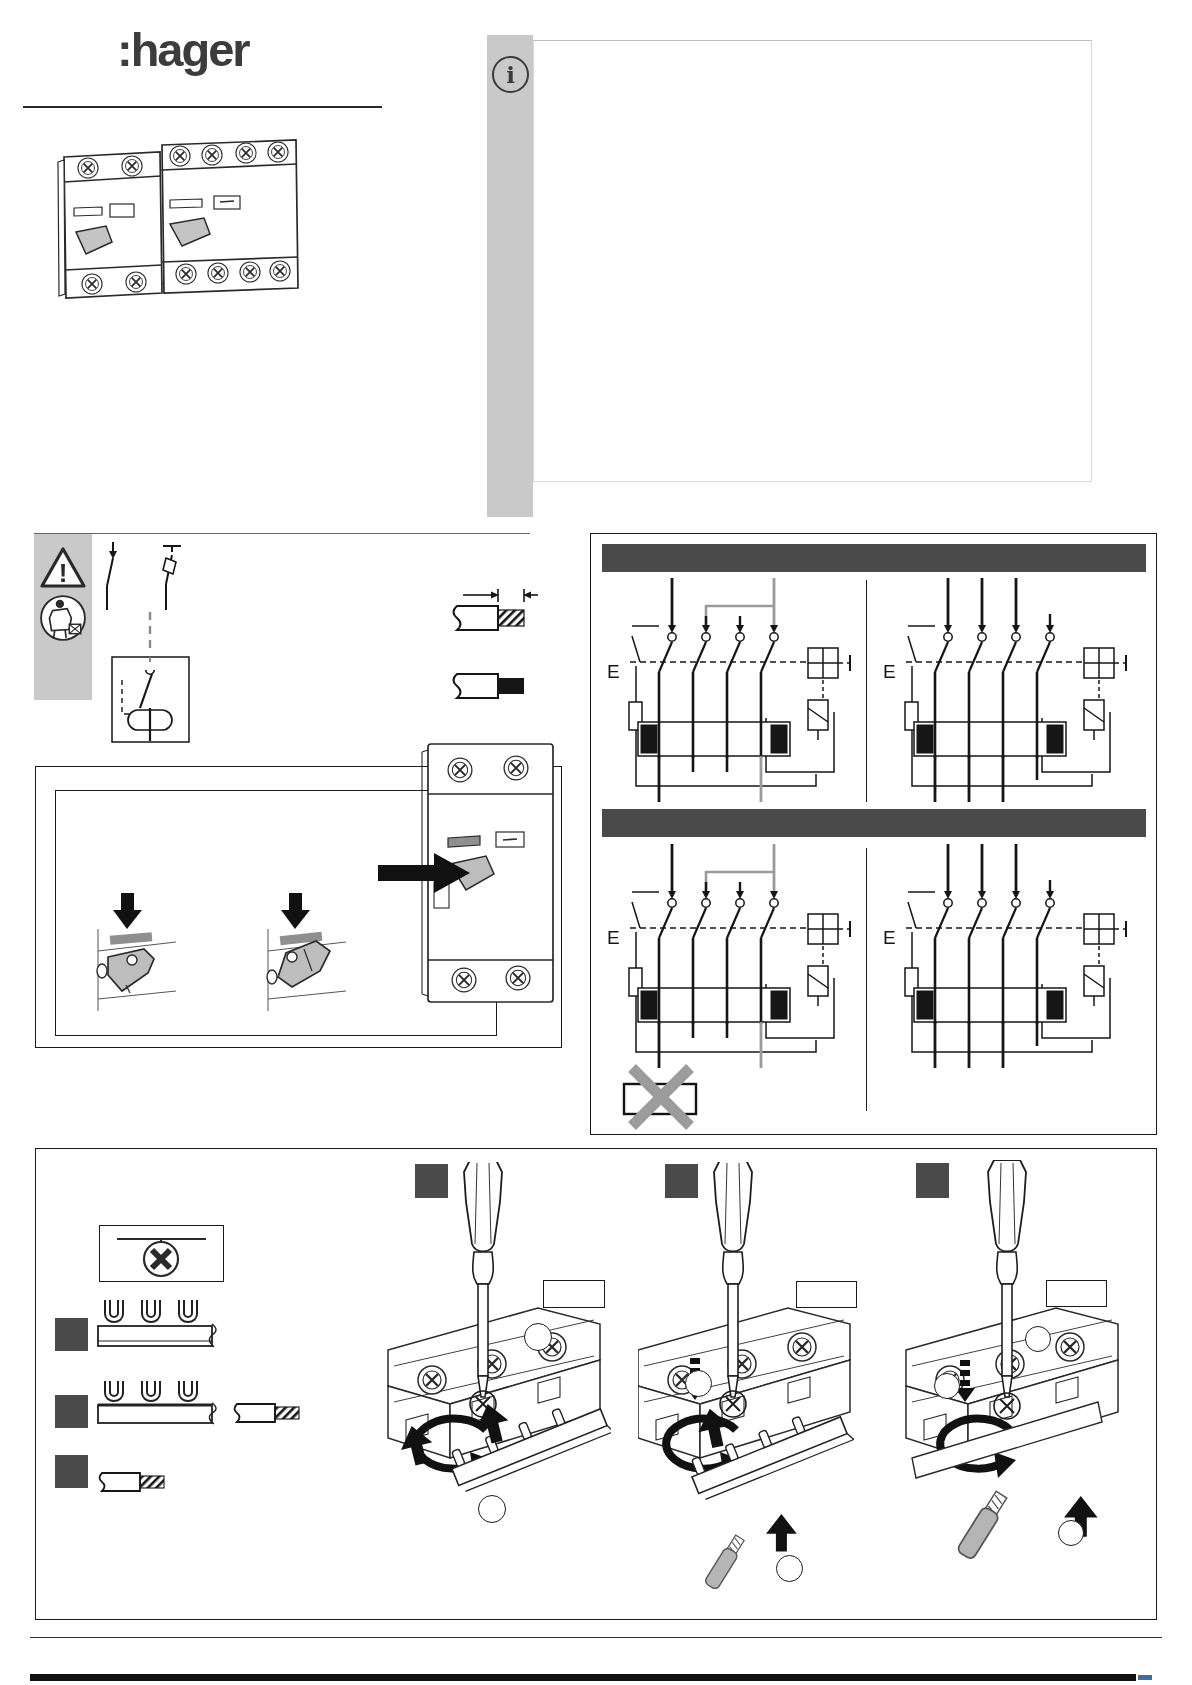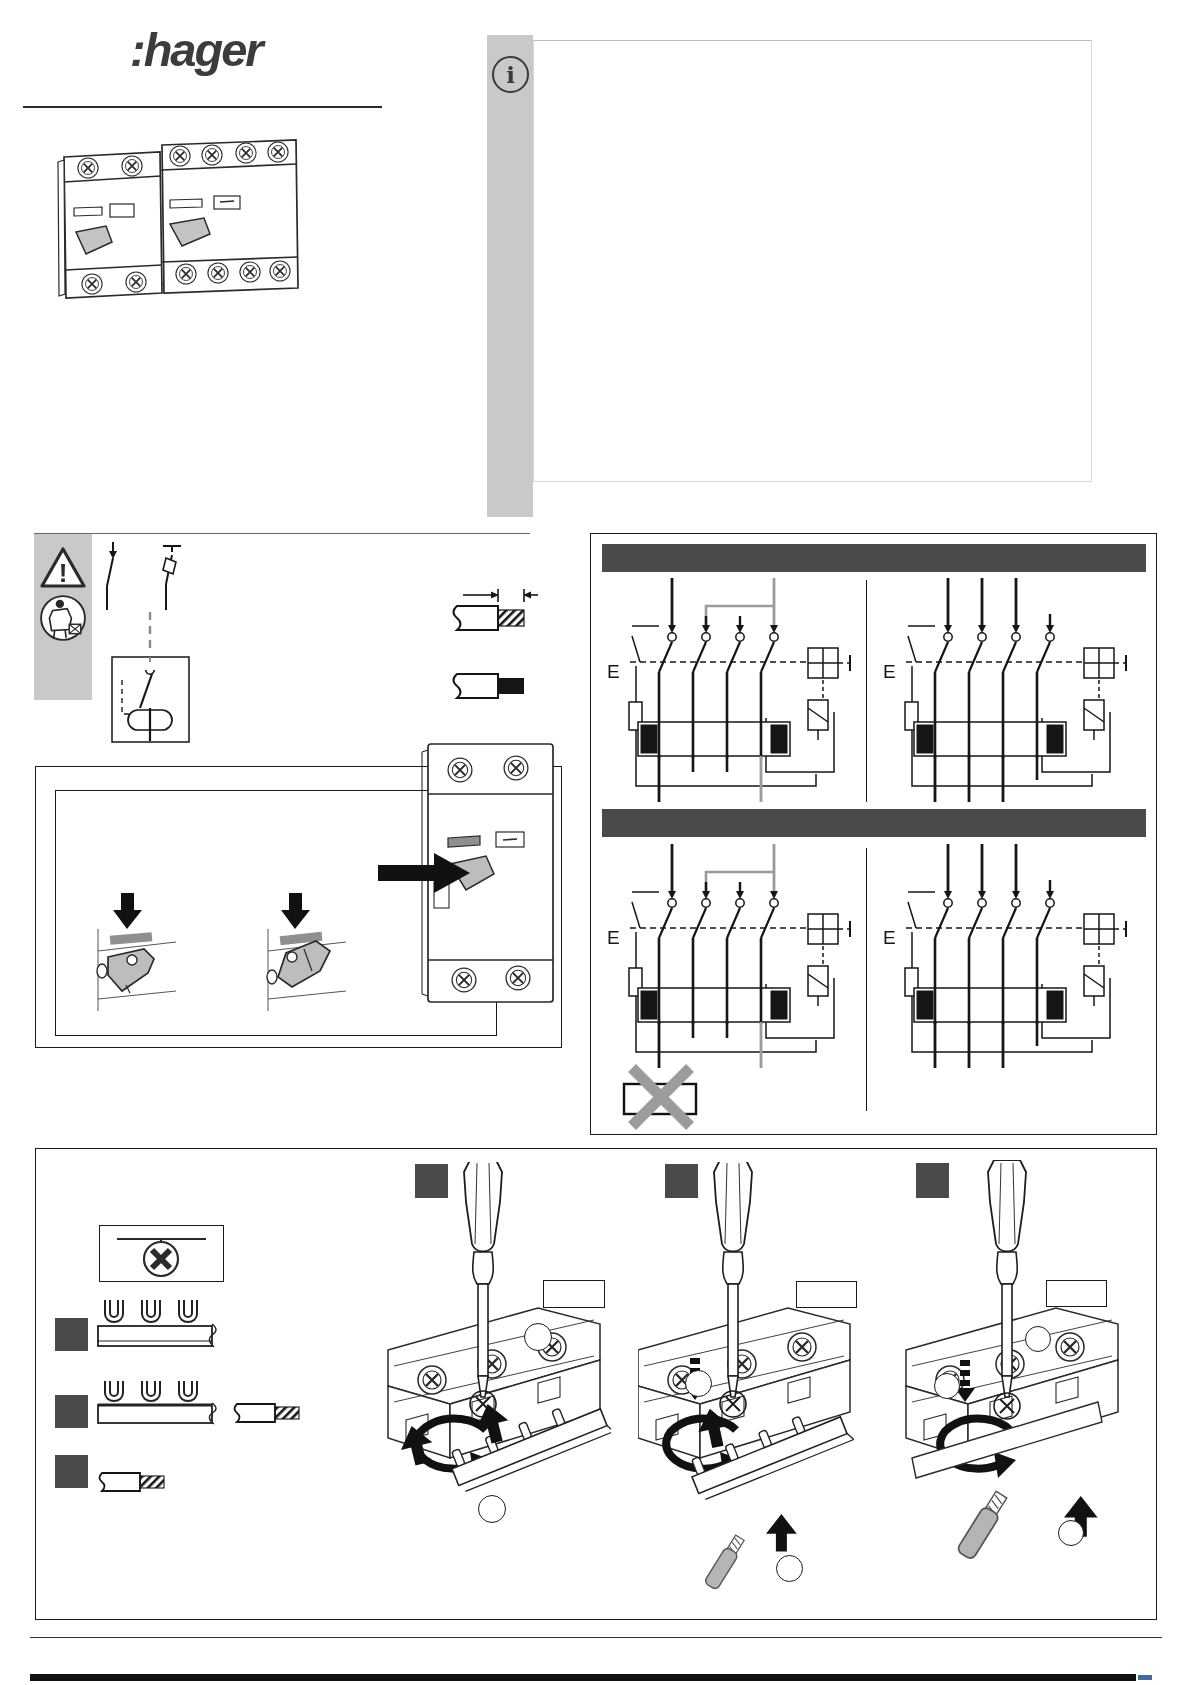--- a/index.html
+++ b/index.html
@@ -85,21 +85,21 @@
           <path d="M84,122 L106,116 L106,136 L84,142 Z" stroke-width="1.1"></path>
           <path d="M150,103 L172,97 L172,117 L150,123 Z" stroke-width="1.1"></path>
         </g>
         <use href="#screwhead" transform="translate(44,100)"></use>
         <use href="#screwhead" transform="translate(104,84)"></use>
         <use href="#screwhead" transform="translate(164,67)"></use>
       </g>
     </defs>
   </svg>
 
-  <div class="abs logo" style="left:130px;top:22px;font-style:italic;">:hager</div>
+  <div class="abs logo" style="left:117px;top:22px;">:hager</div>
   <div class="abs rule" style="left:23px;top:106px;width:359px;"></div>
 
   <svg class="abs" style="left:52px;top:112px;" width="255" height="192" viewBox="0 0 255 192">
     <g stroke="#2a2a2a" fill="#fff" stroke-width="1.7">
 
       <path d="M110,33 L244,28 L246,176 L112,181 Z"></path>
       <path d="M110,58 L245,52 M110,150 L246,145"></path>
       <path d="M118,88 L150,87 L150,95 L118,96 Z" stroke-width="1.2"></path>
       <rect x="162" y="84" width="26" height="13" stroke-width="1.2"></rect>
       <path d="M168,90 L182,89" stroke-width="1.6"></path>

